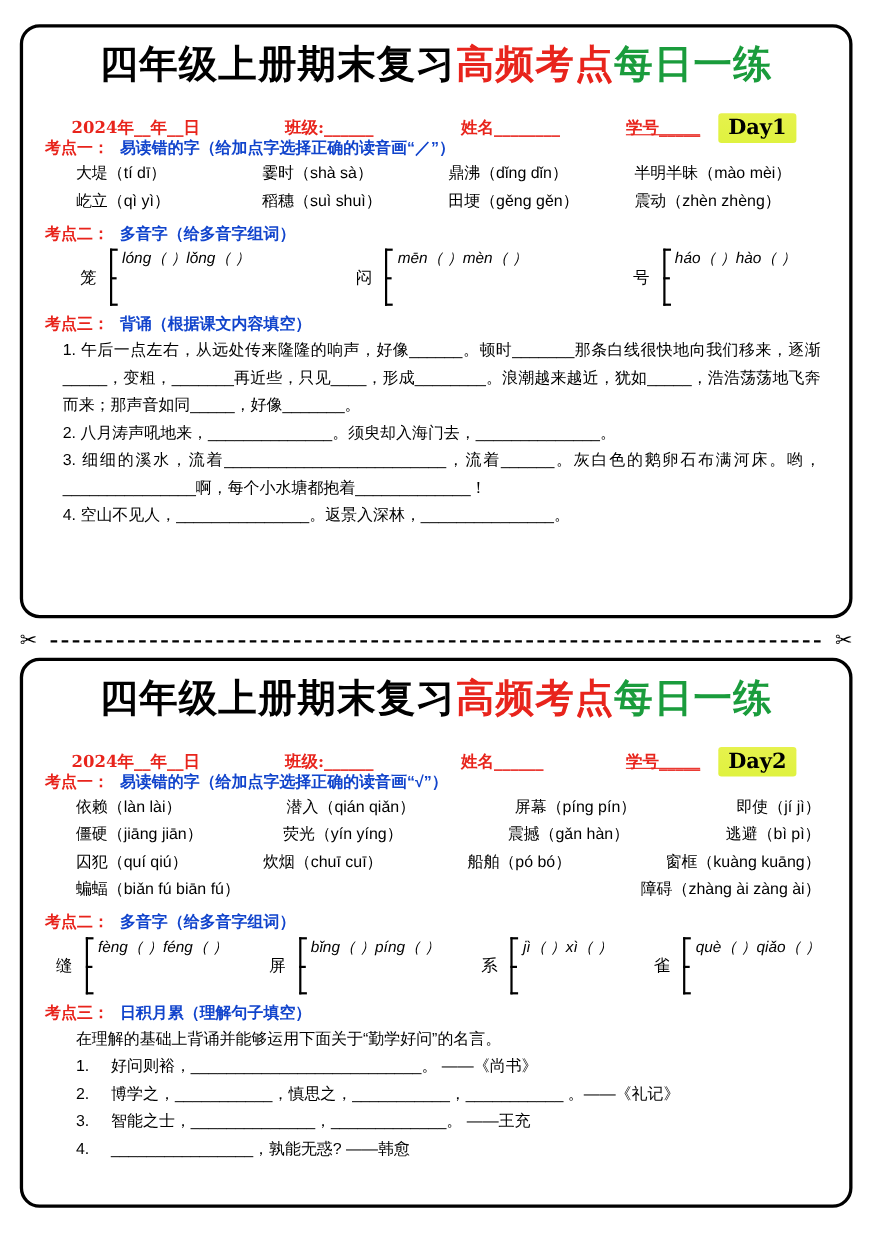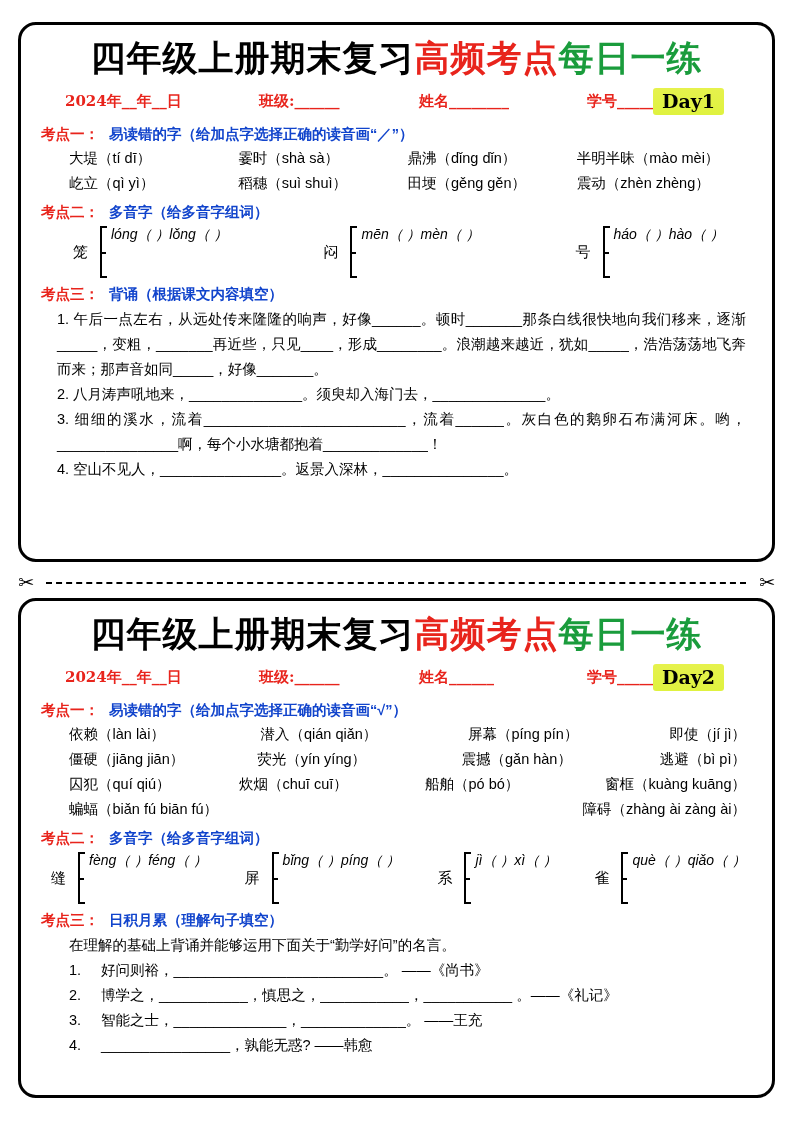--- a/index.html
+++ b/index.html
@@ -41,25 +41,25 @@
   
   .inforow{
     position:relative;
     height:30px;
     margin-top:6px;
     font-size:15px;
     font-weight:bold;
     color:#e8241c;
     font-family:"DejaVu Serif","Liberation Serif",serif;
   }
-  .inforow span{position:absolute;white-space:nowrap;}
+  .inforow span{position:absolute;white-space:nowrap;margin-top:15px;}
   .i-date{left:44px;top:4px;}
   .i-class{left:238px;top:4px;}
   .i-name{left:398px;top:4px;}
-  .i-no{left:566px;top:4px;}
+  .i-no{left:548px;top:4px;text-decoration:underline;}
   .daytag{
     position:absolute;right:48px;top:0px;
     font-family:"DejaVu Serif","Liberation Serif",serif;
     font-weight:bold;font-size:19px;color:#000;
     background:linear-gradient(180deg,#e6f24d 0%,#dff23f 100%);
     padding:2px 9px 3px 9px;
     border-radius:3px;
   }
 
   

